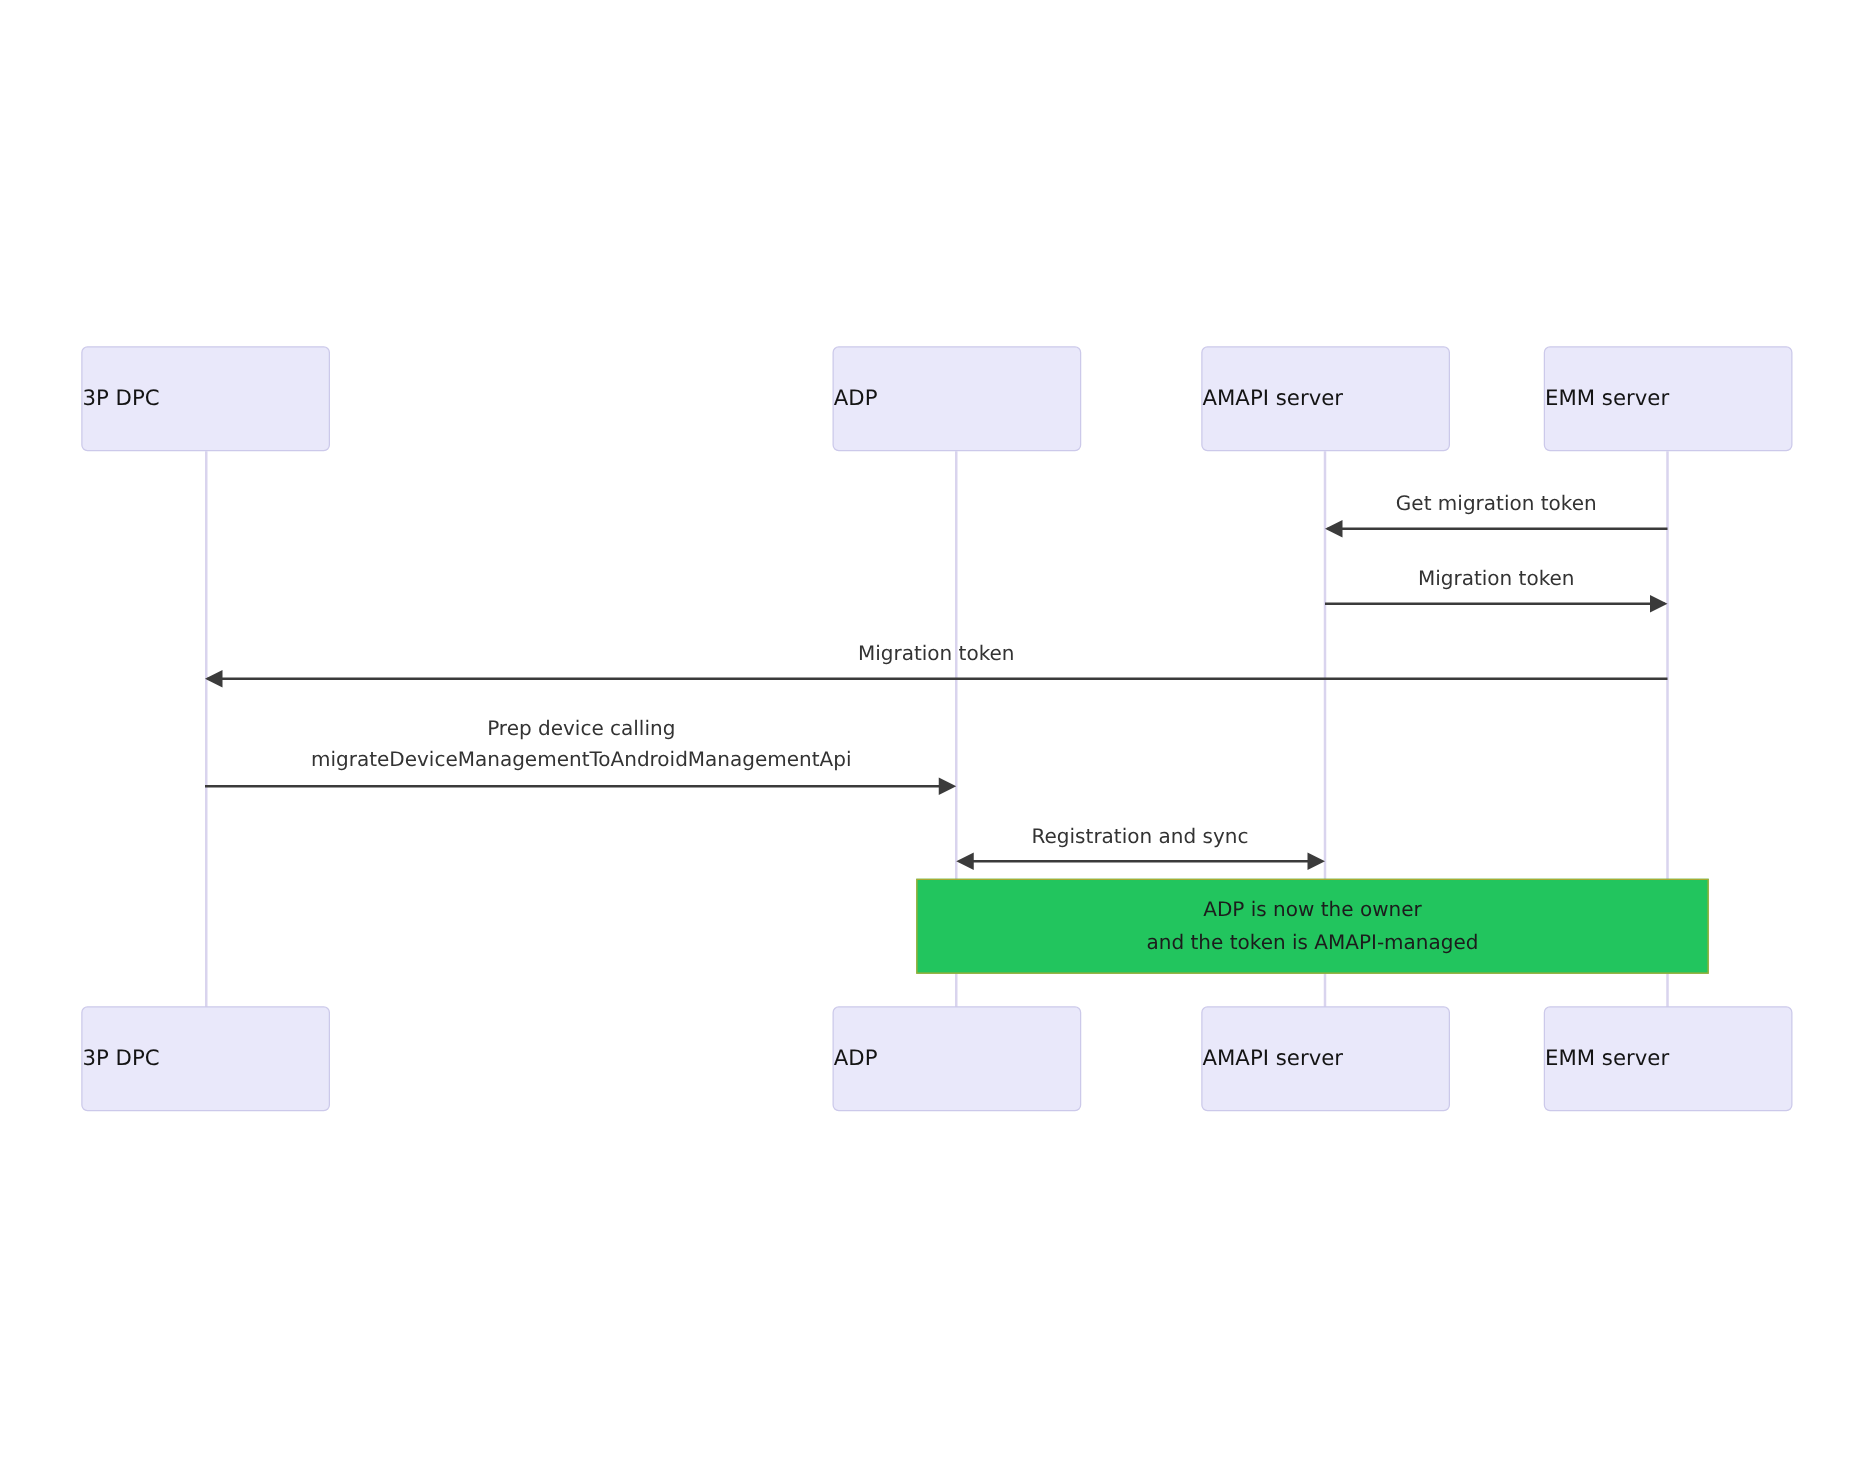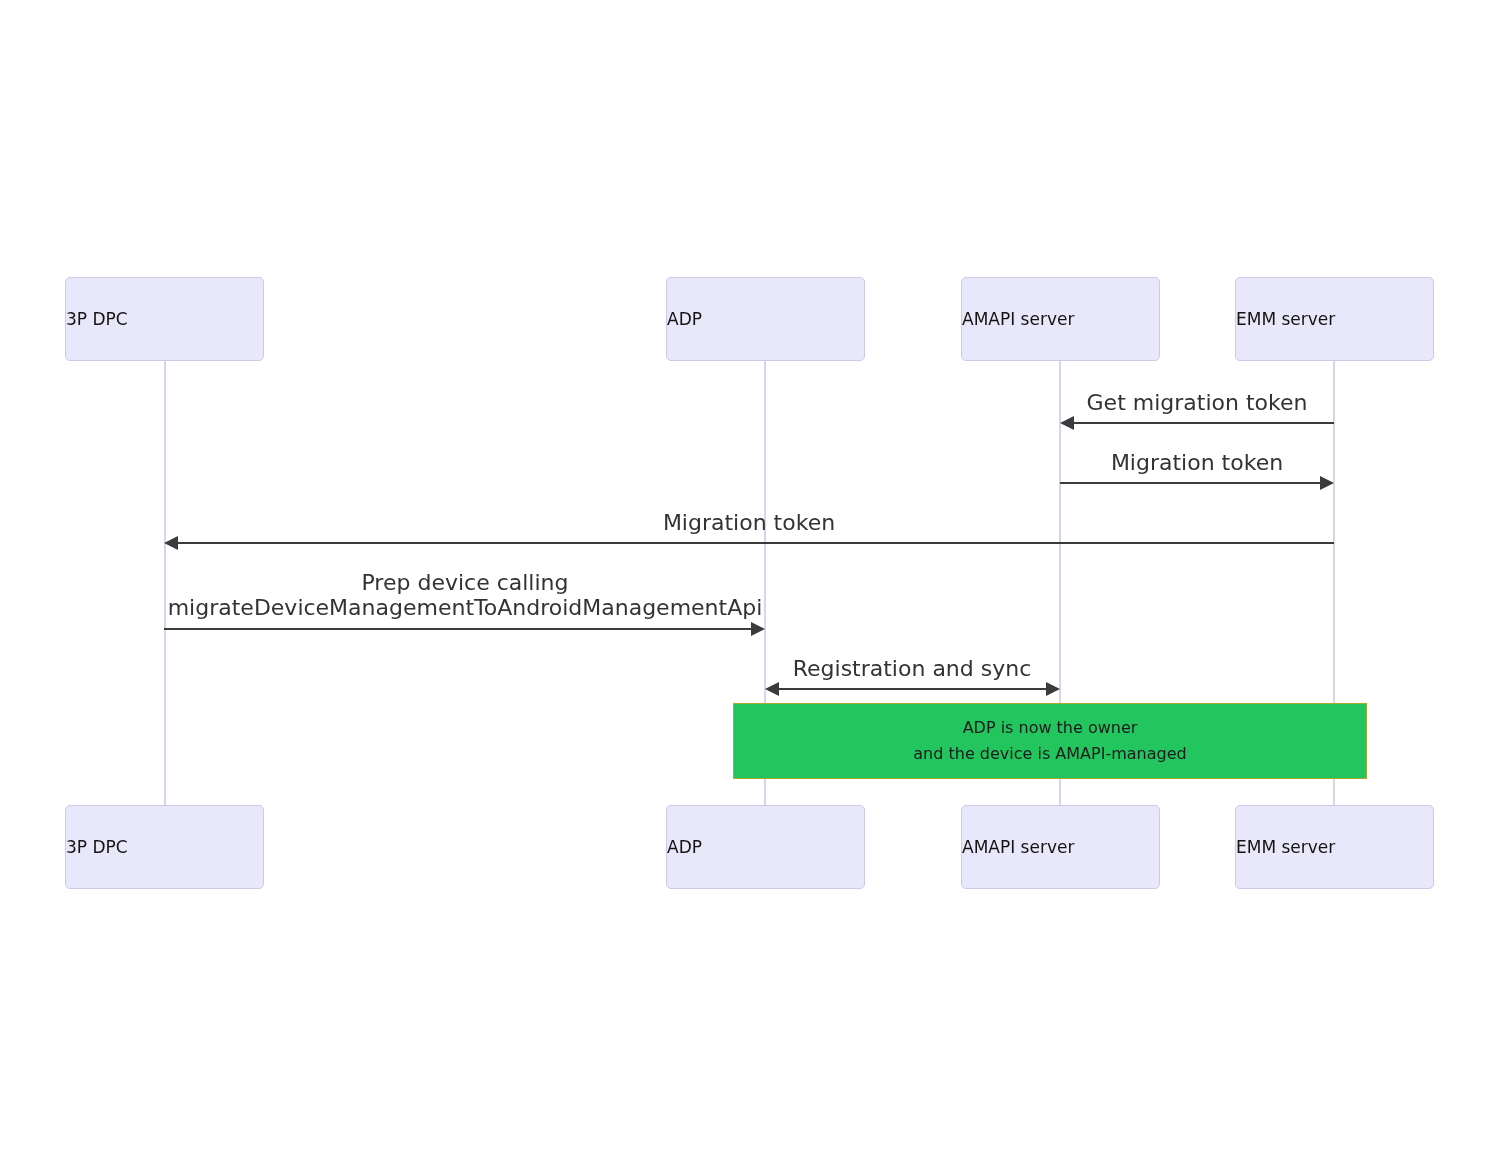--- a/index.html
+++ b/index.html
@@ -35,21 +35,21 @@
     color: #141414;
   }
   .msg-line {
     position: absolute;
     height: 2px;
     background: #3b3b3b;
   }
   .msg-label {
     position: absolute;
     transform: translateX(-50%);
-    font-size: 22px;
+    font-size: 16px;
     line-height: 25px;
     color: #333333;
     text-align: center;
     white-space: nowrap;
   }
   .arrow-left {
     position: absolute;
     width: 0;
     height: 0;
     border-top: 7px solid transparent;
@@ -124,21 +124,21 @@
   <div class="msg-line" style="left:164px;top:628px;width:588px;"></div>
   <div class="arrow-right" style="left:751px;top:622px;"></div>
 
   <div class="msg-label" style="left:912px;top:656px;">Registration and sync</div>
   <div class="msg-line" style="left:770px;top:688px;width:285px;"></div>
   <div class="arrow-left" style="left:765px;top:682px;"></div>
   <div class="arrow-right" style="left:1046px;top:682px;"></div>
 
   <div class="note">
     <div>ADP is now the owner</div>
-    <div>and the device is AMAPI-managed</div>
+    <div>and the token is AMAPI-managed</div>
   </div>
 
   <div class="actor-box" style="left:65px;top:805px;">
     <span>3P DPC</span>
   </div>
   <div class="actor-box" style="left:666px;top:805px;">
     <span>ADP</span>
   </div>
   <div class="actor-box" style="left:961px;top:805px;">
     <span>AMAPI server</span>

